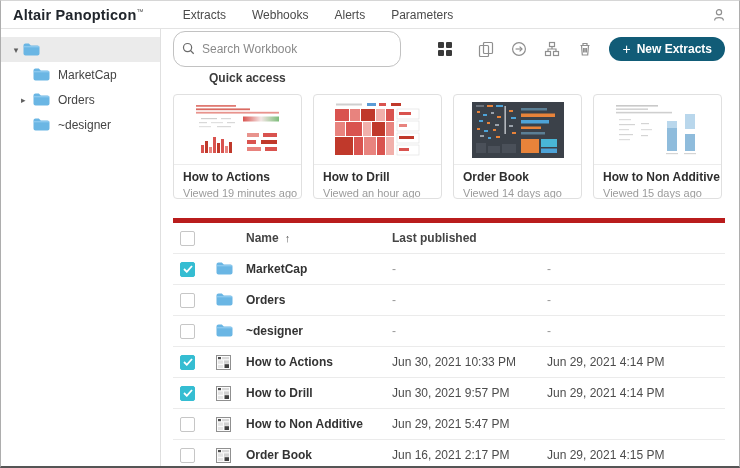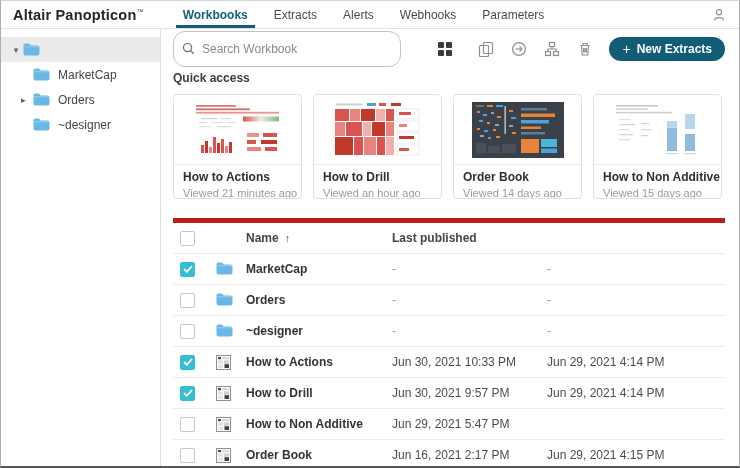--- a/index.html
+++ b/index.html
@@ -64,21 +64,21 @@
   .new-wb-btn {
     height: 24px; padding: 0 13px; border: none; border-radius: 12px;
     background: #115c77; color: #fff; font-size: 12px; font-weight: 600;
     display: flex; align-items: center; gap: 6px; cursor: pointer;
     font-family: "Liberation Sans", sans-serif; white-space: nowrap;
   }
   .new-wb-btn .plus { font-size: 14px; font-weight: 400; line-height: 1; }
 
   
   .quick { padding: 10px 14px 0 12px; }
-  .quick-title { font-size: 12px; font-weight: 700; color: #3c3c3c; }
+  .quick-title { font-size: 12px; font-weight: 700; color: #3c3c3c; margin-left: 36px; }
   .cards { display: flex; gap: 11px; margin-top: 9px; }
   .card {
     width: 129px; height: 105px; border: 1px solid #e0e0e0; border-radius: 4px;
     background: #fff; overflow: hidden; cursor: pointer; flex: none;
   }
   .card .thumb { height: 70px; display: flex; align-items: center; justify-content: center; border-bottom: 1px solid #ececec; }
   .card .thumb svg { width: 94px; height: 58px; }
   .card .info { padding: 5px 9px; }
   .card .ctitle { font-size: 12px; font-weight: 700; color: #2f2f2f; white-space: nowrap; }
   .card .cviewed { font-size: 11px; color: #9b9b9b; margin-top: 3px; white-space: nowrap; }
@@ -108,24 +108,23 @@
 </head>
 <body>
 
 <div class="app">
 
   <div class="topbar">
     <div class="logo">
       <span>Altair Panopticon</span><sup>™</sup>
     </div>
     <div class="tabs">
-      <div class="tab active">Workbooks</div>
       <div class="tab">Extracts</div>
+      <div class="tab">Webhooks</div>
       <div class="tab">Alerts</div>
-      <div class="tab">Webhooks</div>
       <div class="tab">Parameters</div>
     </div>
     <div class="user-icon">
       <svg width="16" height="16" viewBox="0 0 16 16">
         <circle cx="8" cy="5.2" r="2.6" class="ic-stroke"></circle>
         <path d="M3.6 13.4 C3.6 9.6 12.4 9.6 12.4 13.4" class="ic-stroke"></path>
       </svg>
     </div>
   </div>
 
@@ -258,21 +257,21 @@
                 <rect x="56" y="32" width="12" height="4" fill="#e8938d"></rect>
                 <rect x="72" y="32" width="14" height="4" fill="#d9534f"></rect>
                 <rect x="56" y="39" width="9" height="4" fill="#d9534f"></rect>
                 <rect x="70" y="39" width="16" height="4" fill="#c0392b"></rect>
                 <rect x="56" y="46" width="14" height="4" fill="#e8837e"></rect>
                 <rect x="74" y="46" width="12" height="4" fill="#d9534f"></rect>
               </svg>
             </div>
             <div class="info">
               <div class="ctitle">How to Actions</div>
-              <div class="cviewed">Viewed 21 minutes ago</div>
+              <div class="cviewed">Viewed 19 minutes ago</div>
             </div>
           </div>
 
           <div class="card">
             <div class="thumb">
               <svg viewBox="0 0 94 58">
                 <rect width="94" height="58" fill="#ffffff"></rect>
                 <rect x="5" y="2.5" width="26" height="2" fill="#cfcfcf"></rect>
                 <rect x="36" y="2" width="9" height="3" fill="#5b9bd5"></rect>
                 <rect x="48" y="2" width="7" height="3" fill="#d9534f"></rect>

